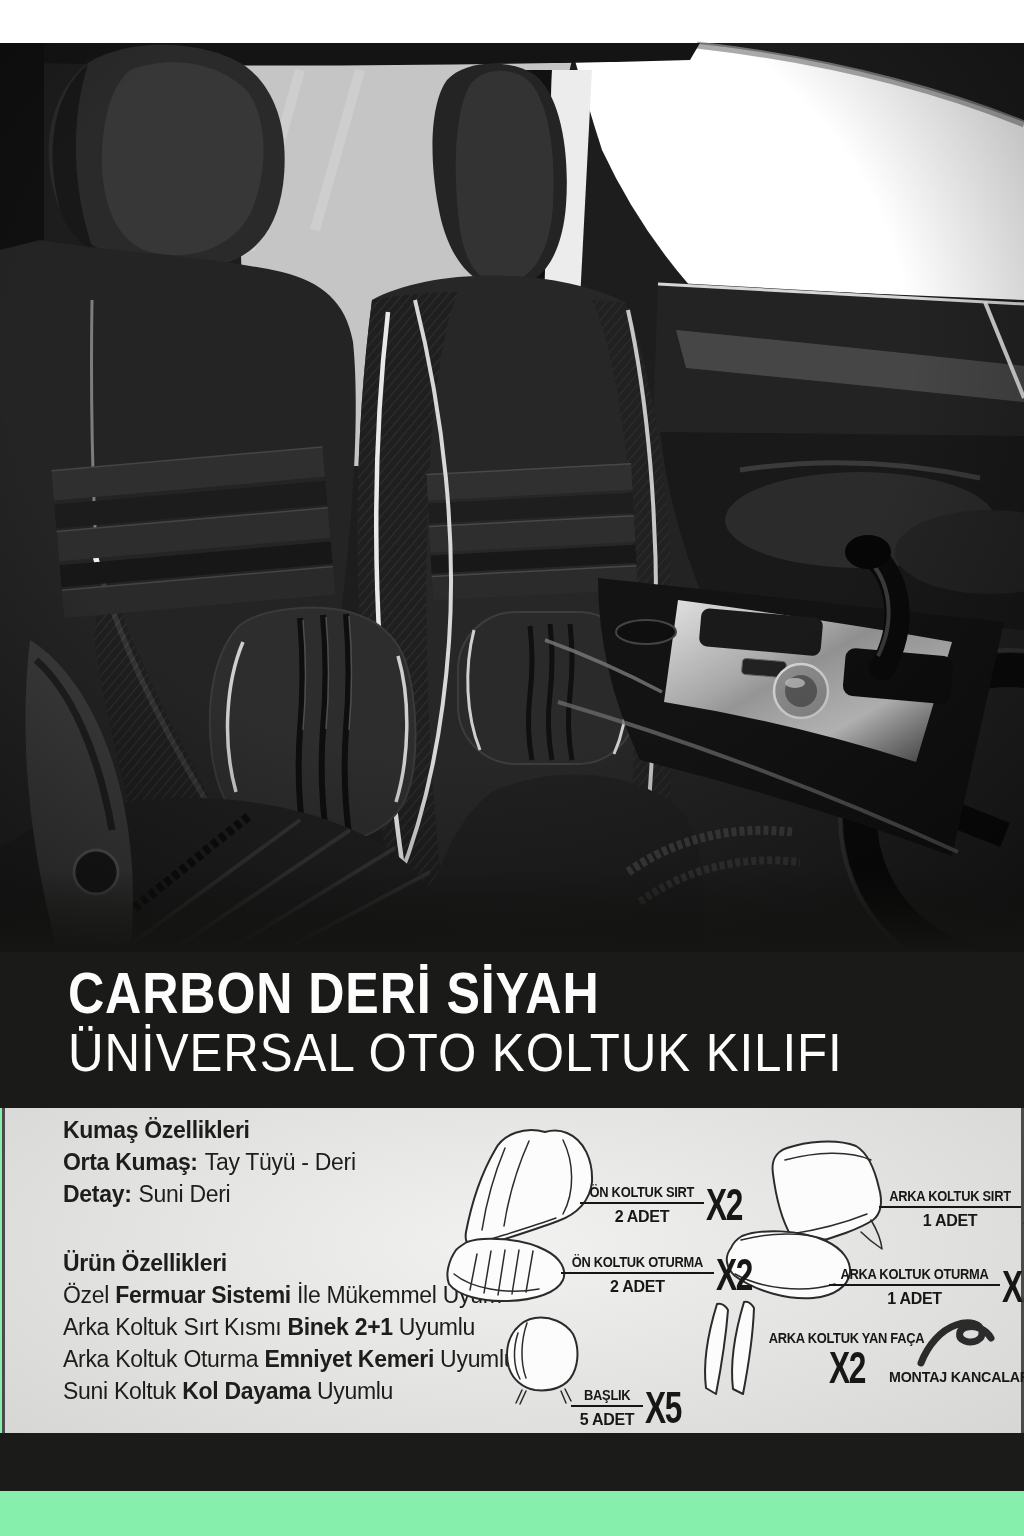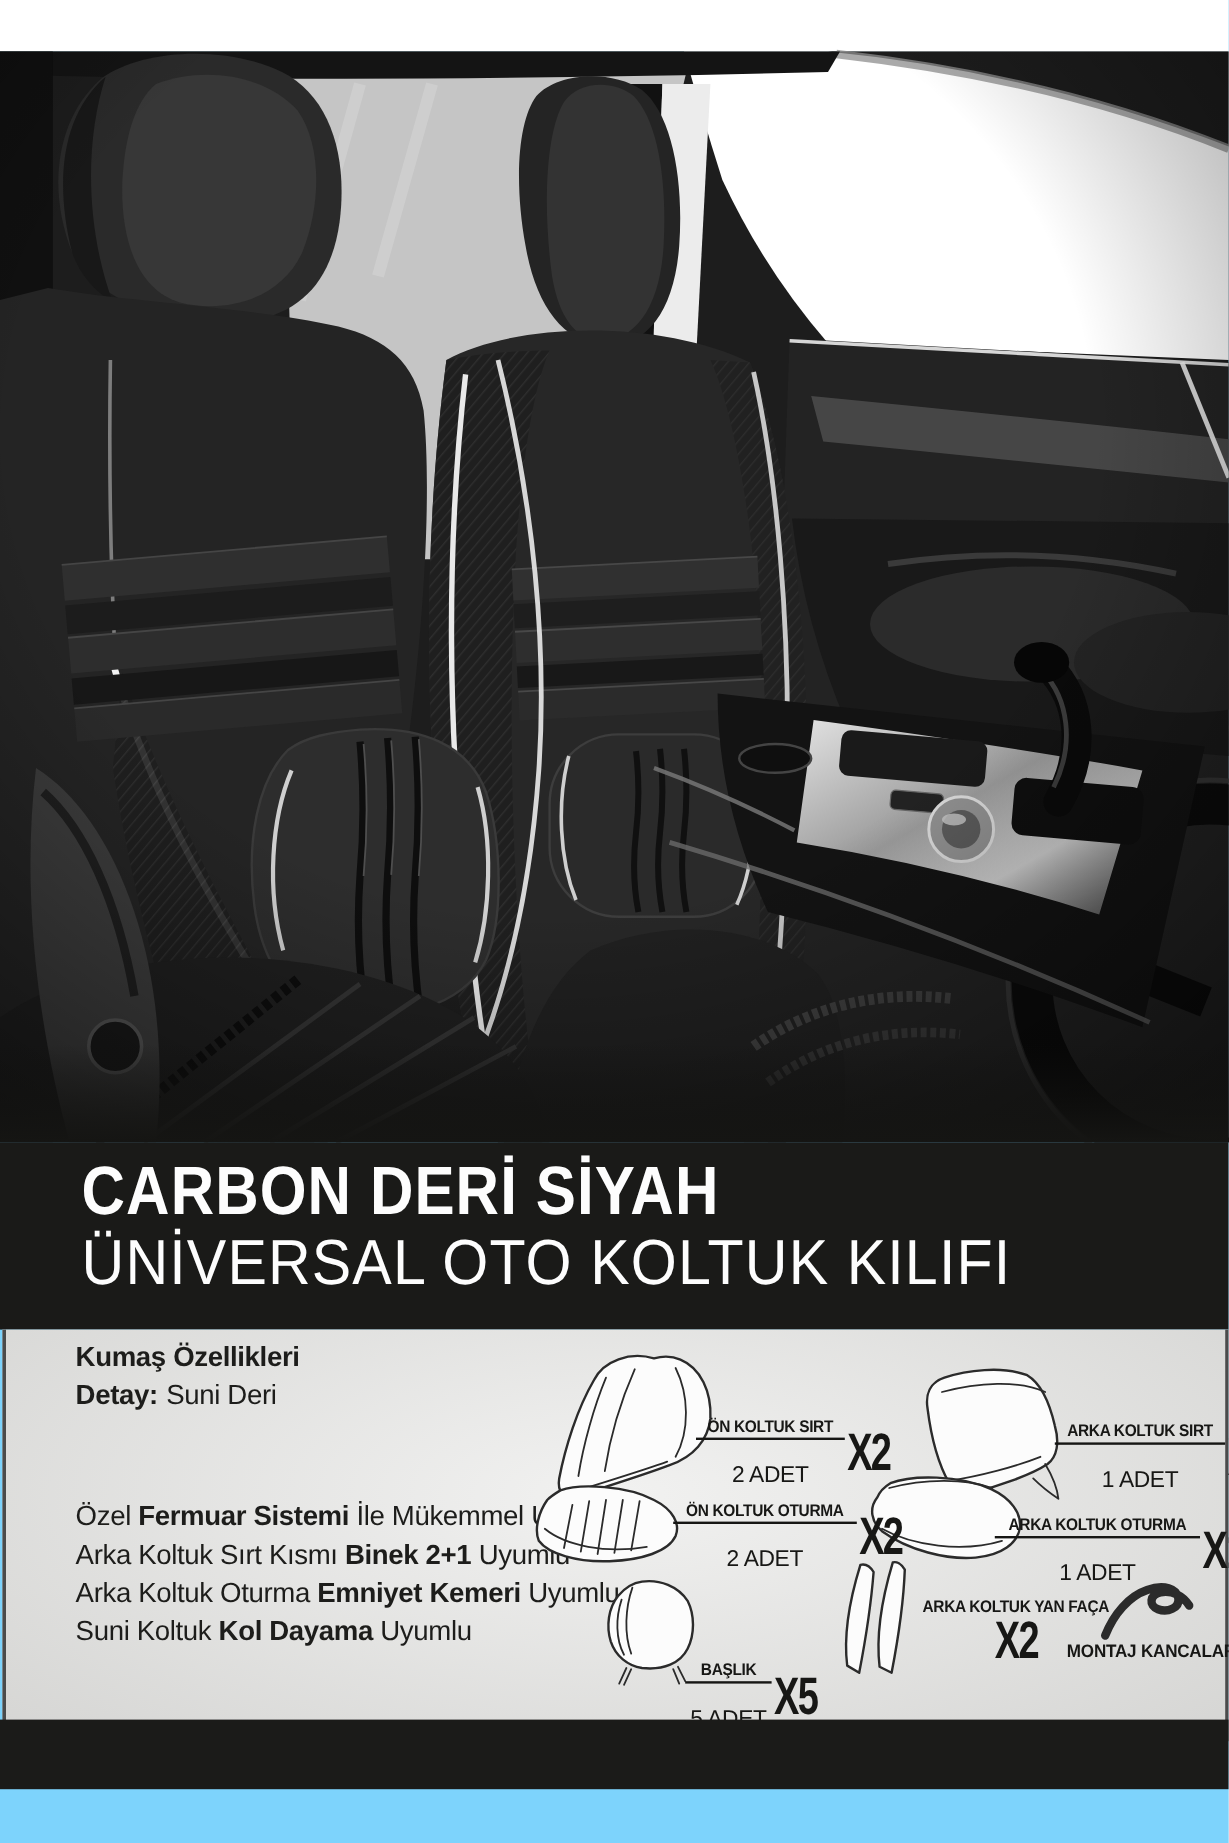--- a/index.html
+++ b/index.html
@@ -1,16 +1,16 @@
 <!DOCTYPE html>
 <html><head>
 <meta charset="utf-8">
 <style>
   html,body{margin:0;padding:0;background:#fff;}
-  .page{position:relative;width:1024px;height:1536px;overflow:hidden;background:#7dd3fc;
+  .page{position:relative;width:1024px;height:1536px;overflow:hidden;background:#86efac;
         font-family:"Liberation Sans",sans-serif;}
   .photo{position:absolute;left:0;top:0;width:1024px;height:952px;}
   .band{position:absolute;left:0;top:952px;width:1024px;height:156px;background:#1a1a18;}
   .title-wrap{position:absolute;left:68px;top:12px;color:#fdfdfd;}
   .t1{font-size:57px;font-weight:700;letter-spacing:1px;line-height:58px;white-space:nowrap;
       transform:scaleX(.88);transform-origin:left center;}
   .t2{font-size:53px;font-weight:400;letter-spacing:1px;line-height:55px;margin-top:3px;white-space:nowrap;
       transform:scaleX(.93);transform-origin:left center;}
   .panel{position:absolute;left:2px;top:1108px;width:1016px;height:343px;background:#e4e4e2;
          border-left:3px solid #4b4b4b;border-right:3px solid #4b4b4b;color:#1d1d1b;}
@@ -20,21 +20,21 @@
   .tb b{font-weight:700;}
   .fabric{top:6px;}
   .product{top:139px;}
   .lbl-val .v{margin-left:7px;}
   .drawings{position:absolute;left:0;top:0;width:1016px;height:325px;}
   .qlabel{position:absolute;display:flex;align-items:center;color:#171715;justify-content:space-between;}
   .qstack{display:flex;flex-direction:column;align-items:center;}
   .qname{font-size:14px;font-weight:700;letter-spacing:-0.3px;padding:0 5px 2px;white-space:nowrap;
          transform:scaleX(.92);transform-origin:center;}
   .qrule{align-self:stretch;height:0;border-top:2.5px solid #161614;}
-  .qqty{font-size:19px;font-weight:400;padding-top:19px;letter-spacing:-0.3px;}
+  .qqty{font-size:16px;font-weight:700;padding-top:4px;letter-spacing:-0.3px;}
   .qcount{font-size:44px;font-weight:700;margin-left:2px;transform:scaleX(.72);transform-origin:left center;
           letter-spacing:-2px;}
   .qcount-below{font-size:44px;font-weight:700;transform:scaleX(.72);transform-origin:center;letter-spacing:-2px;line-height:40px;}
   .hook-label{position:absolute;font-size:15px;font-weight:700;letter-spacing:-0.2px;color:#171715;
               transform:scaleX(.95);transform-origin:left center;white-space:nowrap;}
   .bar{position:absolute;left:0;top:1433px;width:1024px;height:58px;background:#1b1b19;}
 </style>
 </head>
 <body>
 
@@ -180,24 +180,26 @@
       <div class="t1">CARBON DERİ SİYAH</div>
       <div class="t2">ÜNİVERSAL OTO KOLTUK KILIFI</div>
     </div>
   </div>
 
   <div class="panel">
     <div class="panel-grad"></div>
 
     <div class="tb fabric">
       <div class="h">Kumaş Özellikleri</div>
+      <div class="lbl-val"><b>Orta Kumaş:</b><span class="v">Tay Tüyü - Deri</span></div>
       <div class="lbl-val"><b>Detay:</b><span class="v">Suni Deri</span></div>
     </div>
 
     <div class="tb product">
+      <div class="h">Ürün Özellikleri</div>
       <div><span>Özel </span><b>Fermuar Sistemi</b><span> İle Mükemmel Uyum</span></div>
       <div><span>Arka Koltuk Sırt Kısmı </span><b>Binek 2+1</b><span> Uyumlu</span></div>
       <div><span>Arka Koltuk Oturma </span><b>Emniyet Kemeri</b><span> Uyumlu</span></div>
       <div><span>Suni Koltuk </span><b>Kol Dayama</b><span> Uyumlu</span></div>
     </div>
 
     <svg class="drawings" viewBox="0 0 1016 325" width="1016" height="325">
       <g fill="#fcfcfc" stroke="#2b2b2b" stroke-width="2" stroke-linejoin="round" stroke-linecap="round">
 
         <g>

